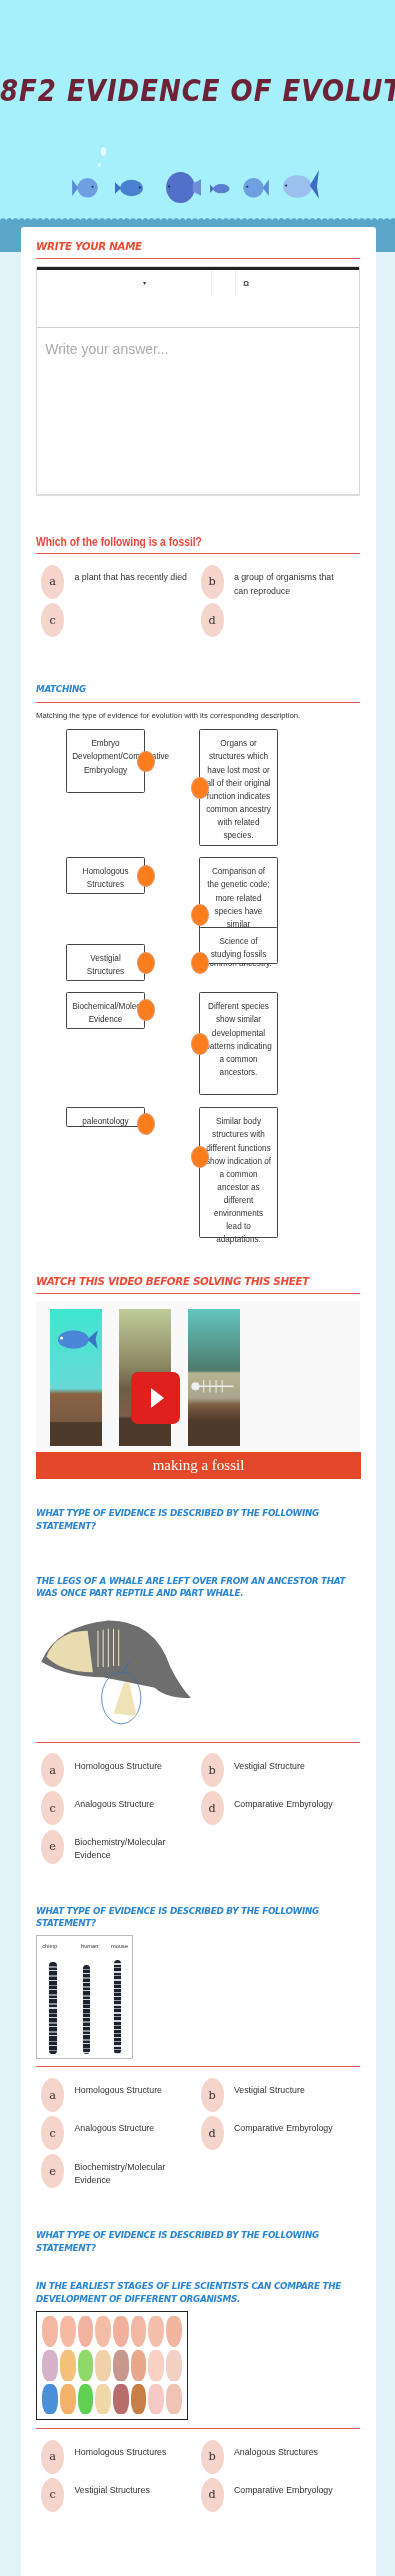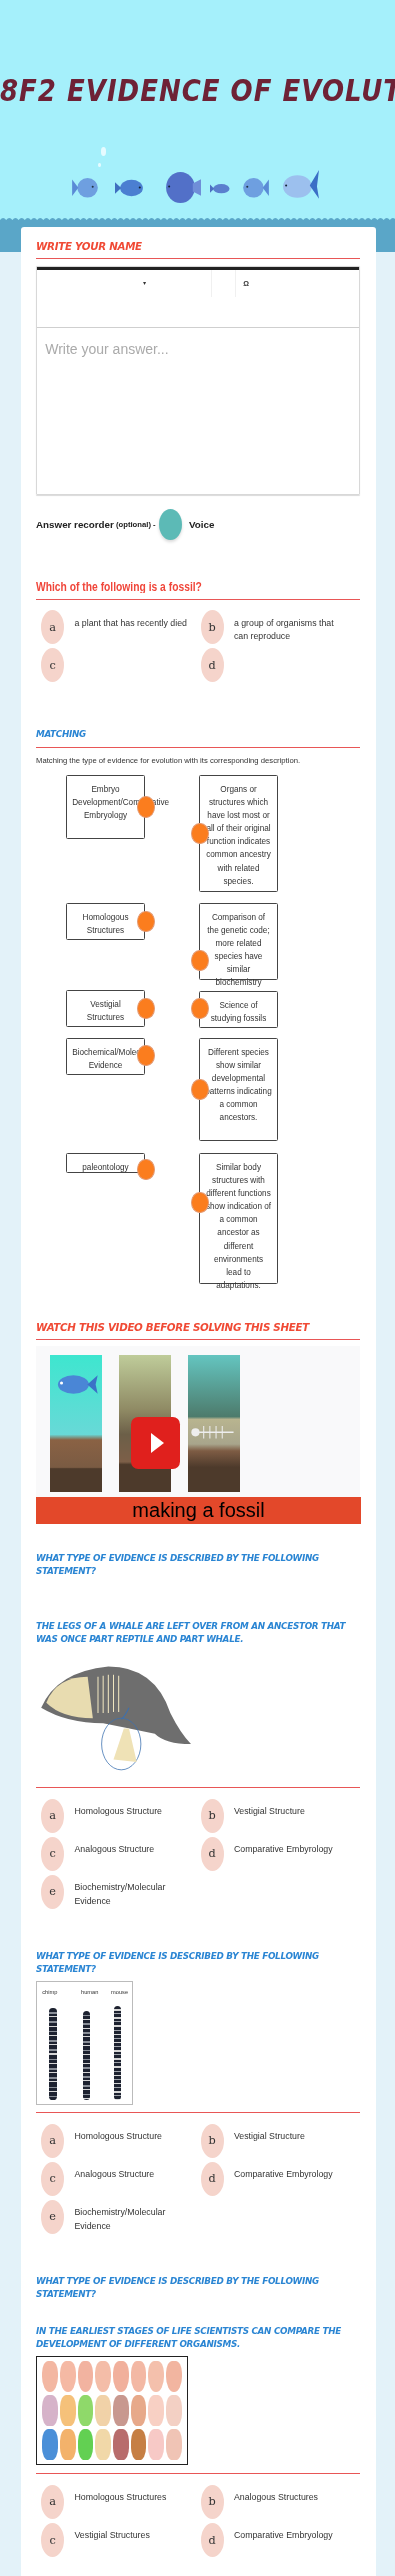--- a/index.html
+++ b/index.html
@@ -59,21 +59,21 @@
 
   
   .video { position: relative; background: #f9f9fa; height: 170px; }
   .panel { position: absolute; top: 8.2px; width: 52px; height: 137px; }
   .p1 { left: 14.4px; background: linear-gradient(#3ee6cf 0%, #68d9d7 58%, #8a6244 62%, #7a5b43 82%, #4d3a2b 83%); }
   .p2 { left: 83px; background: linear-gradient(#bfcc9a 0%, #8f8a64 40%, #6c5f48 58%, #7d5f48 78%, #4d3a2b 80%); }
   .p3 { left: 152px; background: linear-gradient(#64c5c0 0%, #4d7b6c 45%, #b8b48f 47%, #a8a58c 65%, #7e5c44 70%, #4d3a2b 82%); }
   .yt { position: absolute; left: 95px; top: 71px; width: 49px; height: 52px; background: #e0201d; border-radius: 7.2px; }
   .yt::after { content: ""; position: absolute; left: 19.6px; top: 15.5px; border-left: 13.4px solid #fff; border-top: 10.3px solid transparent; border-bottom: 10.3px solid transparent; }
   .vid-banner { position: absolute; left: 0; top: 151px; width: 325px; height: 27px; background: #e3482a;
-    color: #000000; font-size: 20px; text-align: center; line-height: 27px; font-family: Liberation Sans, sans-serif; }
+    color: #ffffff; font-size: 15px; text-align: center; line-height: 27px; font-family: Liberation Serif, serif; }
 
   .fig { border: 0.5px solid #bbb; background: #fff; margin-top: 5.2px; }
 </style>
 </head>
 <body>
 
 <div class="hero">
   <div class="hero-title">8F2 Evidence of Evolution</div>
   <div class="fish-row">
     <div class="bubble" style="left:29px;top:-19.6px;width:5.2px;height:8.2px;"></div>
@@ -123,26 +123,20 @@
       <div class="editor-bar"></div>
       <div class="editor-toolbar">
         <div class="tb-cell tb-font">
             <span style="font-size:5.2px">▼</span>
           </div>
         <div class="tb-cell tb-spacer"></div>
         <div class="tb-cell tb-omega">Ω</div>
       </div>
       <div class="editor-area">Write your answer...</div>
     </div>
-    <div class="recorder">
-      <span>Answer recorder</span>
-      <small>(optional) -</small>
-      <div class="rec-dot"></div>
-      <span>Voice</span>
-    </div>
   </div>
 
   <div class="section" style="margin-bottom:46px">
     <div class="h-title-red">Which of the following is a fossil?</div>
     <div class="rule" style="margin-bottom:11.3px"></div>
     <div class="opts">
       <div class="opt">
           <div class="opt-letter">a</div>
           <div class="opt-text">a plant that has recently died</div>
         </div>
@@ -169,21 +163,21 @@
       <div class="m-box m-right" style="top:0;height:117px"><span>Organs or structures which have lost most or all of their original function indicates common ancestry with related species.</span></div>
       <div class="dot" style="left:155px;top:48px"></div>
 
       <div class="m-box m-left" style="top:128px;height:37px"><span>Homologous Structures</span></div>
       <div class="dot" style="left:101px;top:136px"></div>
       <div class="m-box m-right" style="top:128px;height:77px"><span>Comparison of the genetic code; more related species have similar biochemistry which indicates common ancestry.</span></div>
       <div class="dot" style="left:155px;top:175px"></div>
 
       <div class="m-box m-left" style="top:215px;height:37px"><span>Vestigial Structures</span></div>
       <div class="dot" style="left:101px;top:223px"></div>
-      <div class="m-box m-right" style="top:216px;height:37px"><span>Science of studying fossils</span></div>
+      <div class="m-box m-right" style="top:198px;height:37px"><span>Science of studying fossils</span></div>
       <div class="dot" style="left:155px;top:223px"></div>
 
       <div class="m-box m-left" style="top:263px;height:37px"><span>Biochemical/Molecular Evidence</span></div>
       <div class="dot" style="left:101px;top:270px"></div>
       <div class="m-box m-right" style="top:263px;height:103px"><span>Different species show similar developmental patterns indicating a common ancestors.</span></div>
       <div class="dot" style="left:155px;top:304px"></div>
 
       <div class="m-box m-left" style="top:378px;height:20px"><span>paleontology</span></div>
       <div class="dot" style="left:101px;top:384px"></div>
       <div class="m-box m-right" style="top:378px;height:131px"><span>Similar body structures with different functions show indication of a common ancestor as different environments lead to adaptations.</span></div>

